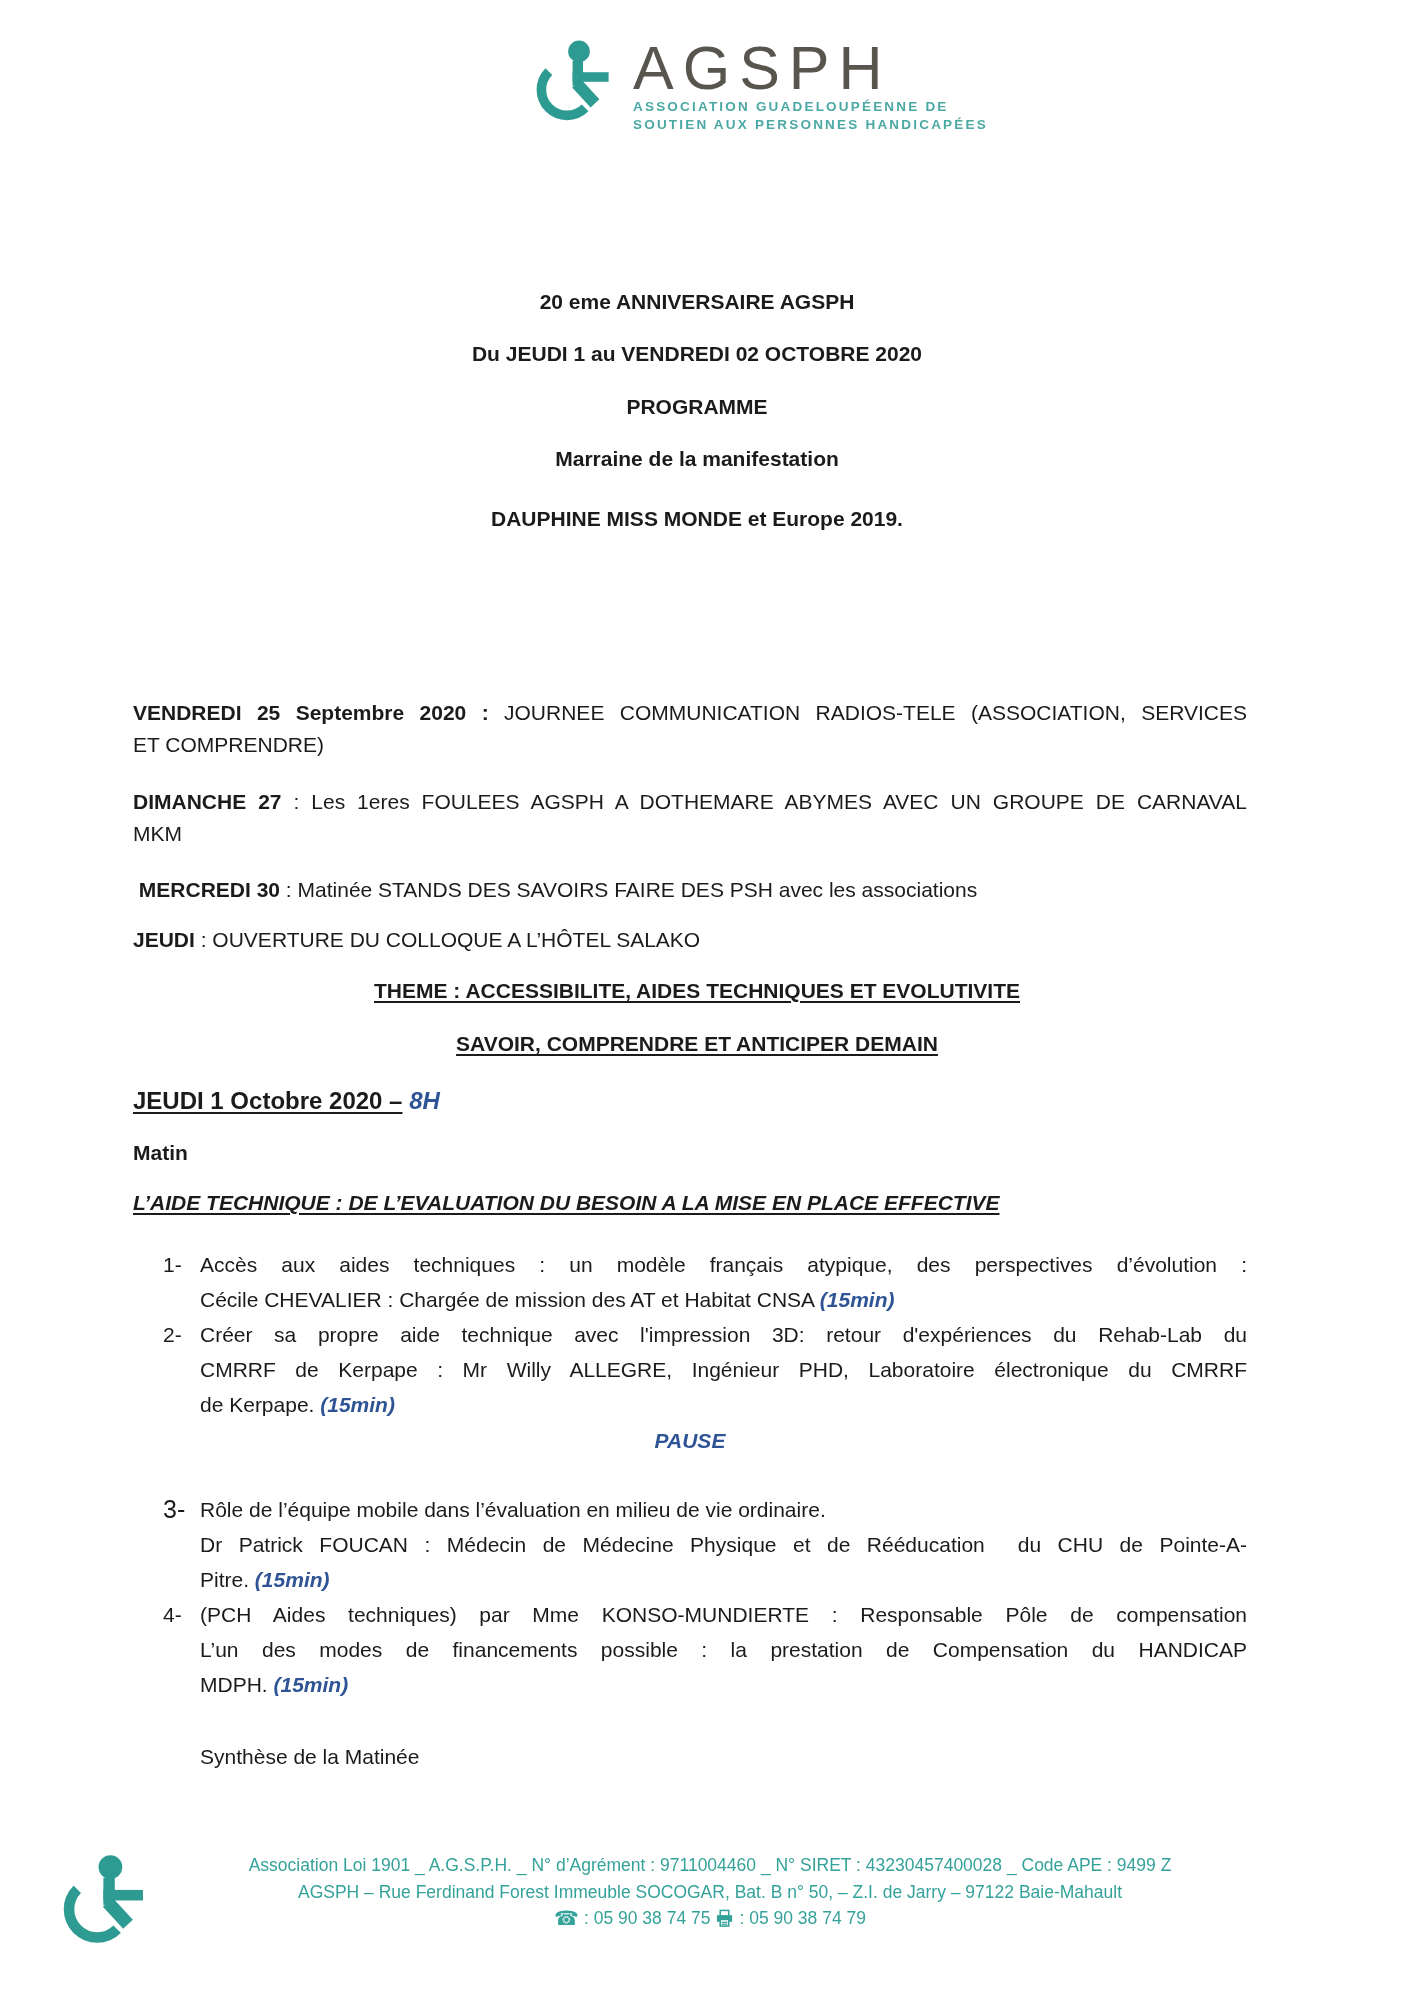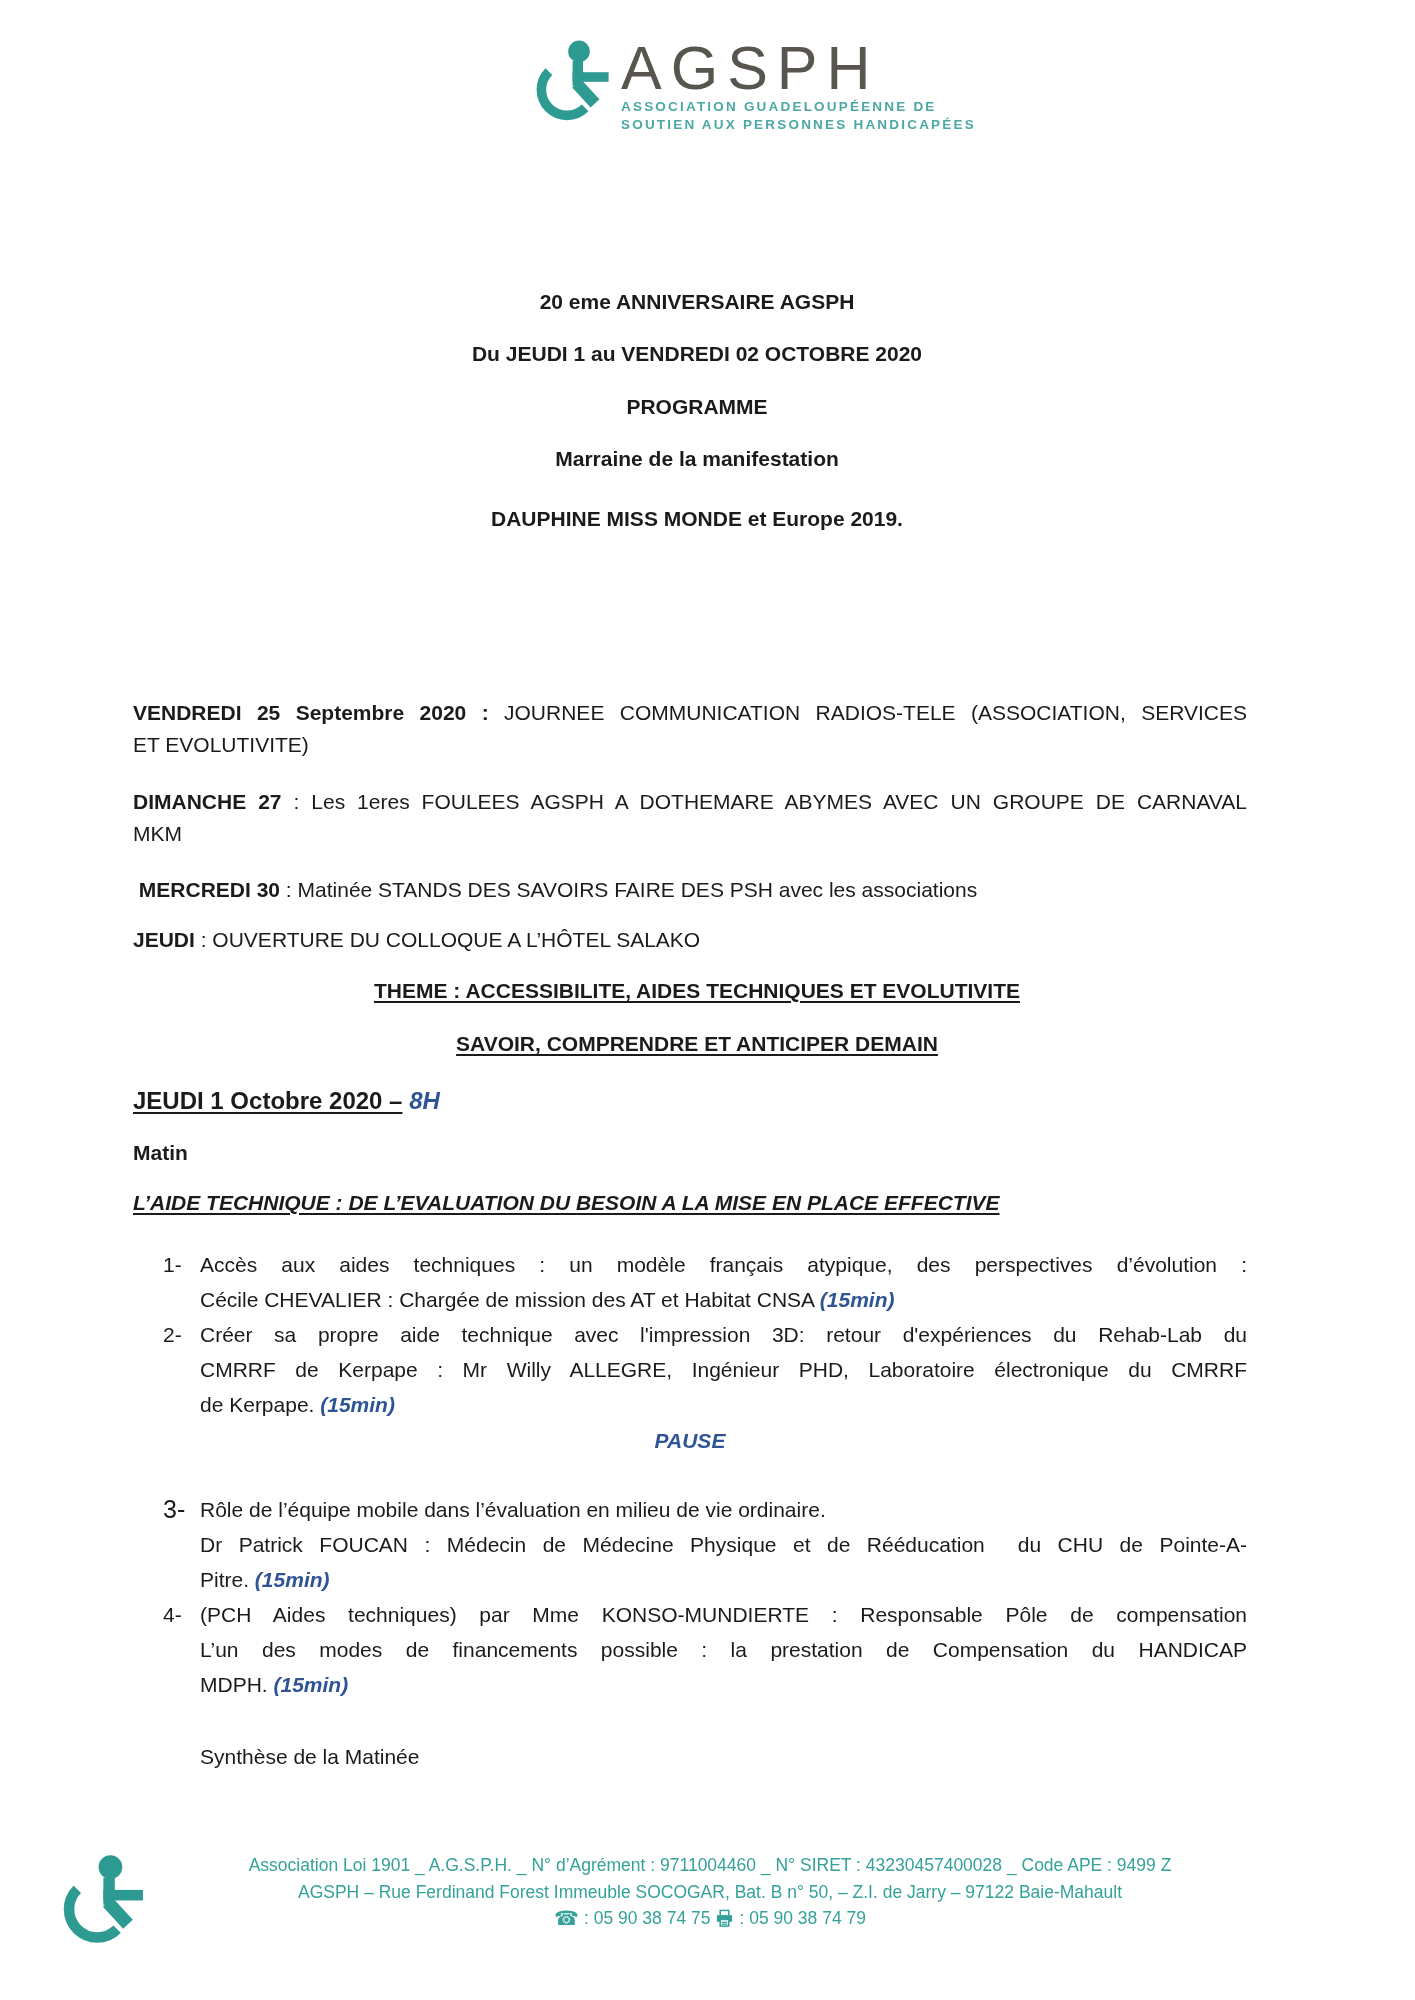--- a/index.html
+++ b/index.html
@@ -1,21 +1,21 @@
 <!DOCTYPE html>
 <html><head>
 <meta charset="utf-8">
 <style>
   html,body{margin:0;padding:0;background:#ffffff;}
   .page{position:relative;width:1415px;height:2000px;background:#ffffff;
         font-family:"Liberation Sans",sans-serif;color:#1b1b1b;overflow:hidden;}
 
   
   .logo{position:absolute;left:535px;top:40px;display:flex;align-items:flex-start;}
-  .logo-text{margin-left:6px;}
+  .logo-text{margin-left:18px;}
   .logo-acronym{font-size:61px;line-height:56px;font-weight:400;letter-spacing:9px;color:#57554D;}
   .logo-tag{font-size:13.5px;line-height:15px;font-weight:700;letter-spacing:2.2px;color:#4BA8A3;margin-top:3px;}
 
   
   .chead{position:absolute;left:140px;width:1114px;text-align:center;font-weight:700;font-size:21px;}
   .t-title{top:290px;}
   .t-dates{top:342px;}
   .t-label{top:395px;}
   .t-patron{top:447px;}
   .t-patronlines{top:501px;font-weight:700;line-height:35px;}
@@ -82,21 +82,21 @@
   <div class="chead t-title">20 eme ANNIVERSAIRE AGSPH</div>
   <div class="chead t-dates">Du JEUDI 1 au VENDREDI 02 OCTOBRE 2020</div>
   <div class="chead t-patron">Marraine de la manifestation</div>
   <div class="chead t-label">PROGRAMME</div>
   <div class="chead t-patronlines center">
       <div class="line"><span class="ln">DAUPHINE MISS MONDE et Europe 2019.</span></div>
     </div>
 
   <div class="para p-vendredi">
       <div class="line j" style="word-spacing: 9.54861px;"><span class="ln"><b>VENDREDI 25 Septembre 2020 :</b> JOURNEE COMMUNICATION RADIOS-TELE (ASSOCIATION, SERVICES</span></div>
-      <div class="line"><span class="ln">ET EVOLUTIVITE)</span></div>
+      <div class="line"><span class="ln">ET COMPRENDRE)</span></div>
     </div>
   <div class="para p-dimanche">
       <div class="line j" style="word-spacing: 6.13393px;"><span class="ln"><b>DIMANCHE 27</b> : Les 1eres FOULEES AGSPH A DOTHEMARE ABYMES AVEC UN GROUPE DE CARNAVAL</span></div>
       <div class="line"><span class="ln">MKM</span></div>
     </div>
   <div class="para p-mercredi">
       <div class="line"><span class="ln"><b> MERCREDI 30</b> : Matinée STANDS DES SAVOIRS FAIRE DES PSH avec les associations</span></div>
     </div>
   <div class="para p-jeudi">
       <div class="line"><span class="ln"><b>JEUDI</b> : OUVERTURE DU COLLOQUE A L’HÔTEL SALAKO</span></div>

